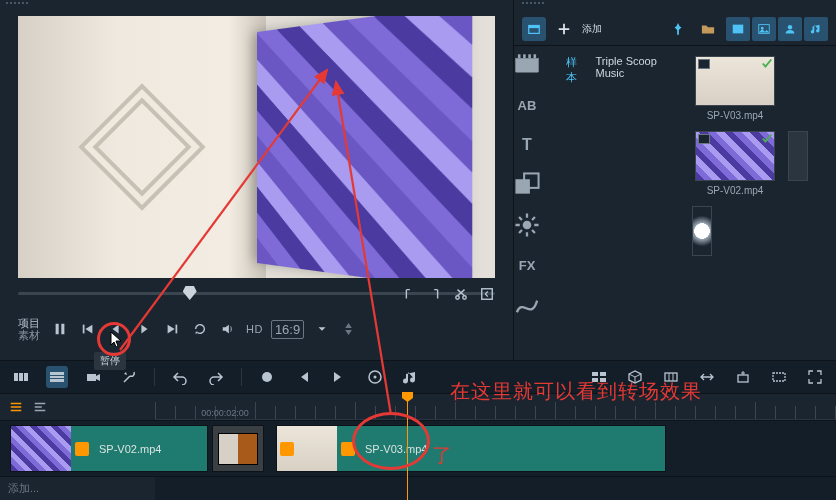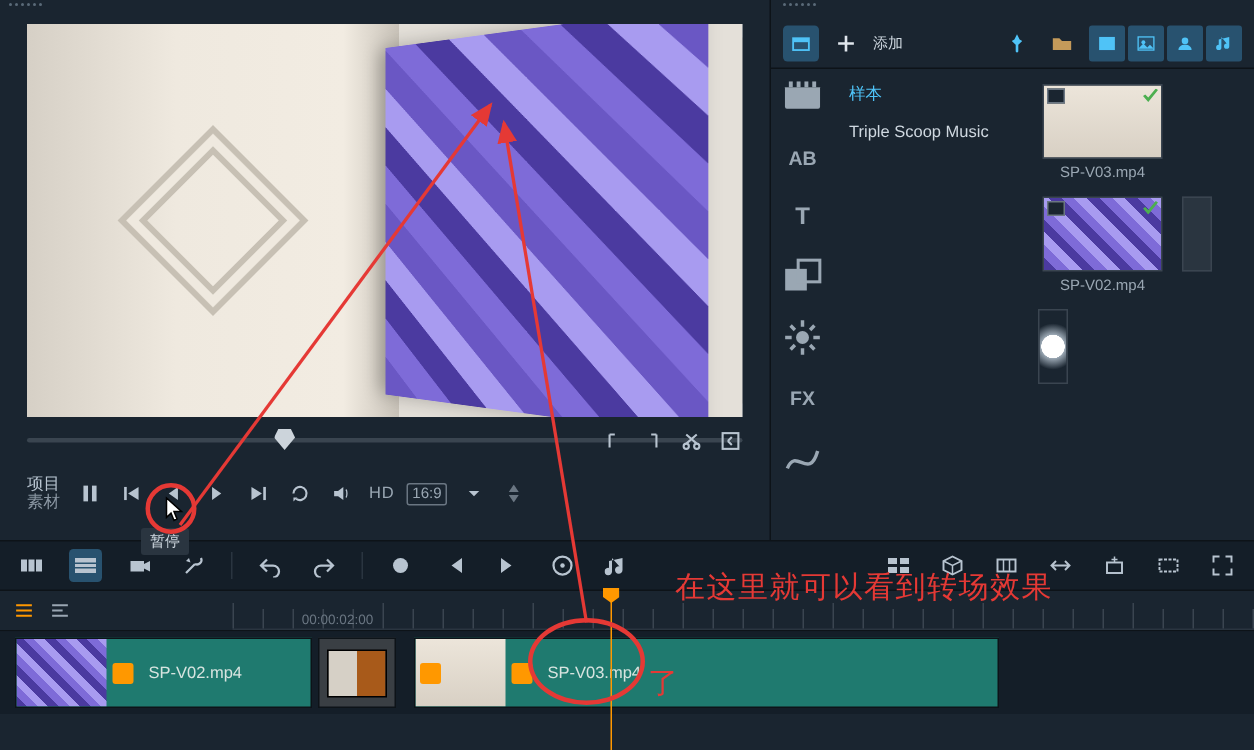--- a/index.html
+++ b/index.html
@@ -37,41 +37,41 @@
   .ic{width:16px;height:16px;display:inline-flex;align-items:center;justify-content:center;color:#9aa7b3}
   .ic svg{width:14px;height:14px;stroke:currentColor;fill:none;stroke-width:1.6}
 
   
   .transport{display:flex;align-items:center;margin:4px 18px 0 18px;height:30px;gap:8px}
   .mode-labels{display:flex;flex-direction:column;font-size:10px;color:#4fc3f7;line-height:12px;margin-right:2px}
   .mode-labels span:nth-child(2){color:#8a96a2}
   .tbtn{width:20px;height:20px;display:flex;align-items:center;justify-content:center;color:#9aa7b3;cursor:pointer}
   .tbtn svg{width:14px;height:14px;fill:currentColor}
   .hd-txt{font-size:11px;color:#9aa7b3;letter-spacing:.5px}
-  .ratio-box{border:1px solid #6a7682;padding:1px 3px;font-size:10px;color:#9aa7b3;border-radius:2px}
+  .ratio-box{border:1px solid #6a7682;padding:1px 3px;font-size:13px;color:#9aa7b3;border-radius:2px}
   .tc-box{margin-left:auto;background:#0d1318;border:1px solid #2a3540;padding:2px 6px;font-family:monospace;font-size:12px;color:#cfd8e0;letter-spacing:1px}
   .tc-up{width:12px;display:flex;flex-direction:column;margin-left:2px}
   .tc-up i{height:7px;display:flex;align-items:center;justify-content:center}
   .tc-up svg{width:7px;height:5px;fill:#6a7682}
 
   
   .red-circle-play{position:absolute;left:97px;top:322px;width:34px;height:34px;border:3px solid #e53935;border-radius:50%;pointer-events:none}
 
   
   .lib-top{display:flex;align-items:center;height:34px;padding:0 8px;border-bottom:1px solid #0d1318;gap:6px}
   .lib-top .btn-sq{width:24px;height:24px;display:flex;align-items:center;justify-content:center;background:transparent;border-radius:3px}
   .lib-top .btn-sq.add-btn{color:#e0e6ec}
   .lib-top .btn-sq svg{width:14px;height:14px}
   .lib-top .add-txt{color:#cfd8e0;font-size:10px;margin-right:auto}
   .lib-top .icon-group{display:flex;gap:2px}
   .lib-top .icon-group .btn-sq{background:#28526f;border-radius:2px}
   .lib-body{flex:1;display:flex}
-  .lib-cat{width:42px;background:#1a2530;display:flex;flex-direction:column;align-items:center;padding-top:8px;gap:18px}
+  .lib-cat{width:42px;background:#1a2530;display:flex;flex-direction:column;padding-top:8px;gap:18px}
   .lib-cat .cat{width:26px;height:22px;display:flex;align-items:center;justify-content:center;color:#9aa7b3;cursor:pointer}
-  .lib-list{width:132px;padding:6px 8px;display:flex;flex-direction:column;gap:6px}
+  .lib-list{width:132px;padding:6px 8px;display:flex;flex-direction:row;gap:6px}
   .lib-list .item{color:#cfd8e0;font-size:11px;padding:3px 2px;cursor:pointer}
   .lib-list .item.sel{color:#4fc3f7}
   .lib-thumbs{flex:1;padding:10px 4px;display:flex;flex-wrap:wrap;gap:10px;align-content:flex-start}
   .thumb{width:86px;display:flex;flex-direction:column;align-items:center;gap:4px}
   .thumb .img{width:80px;height:50px;background:#2a3540;border:1px solid #3a4550;position:relative}
   .thumb .img.v03{background:linear-gradient(#ece5da,#d8d0c4)}
   .thumb .img.v02{background:repeating-linear-gradient(45deg,#4b3aa0 0 6px,#7e6bd8 6px 12px,#a89bf0 12px 18px)}
   .thumb .img .tick{position:absolute;top:2px;right:2px;width:10px;height:10px;background:#4caf50;clip-path:polygon(0 50%,35% 90%,100% 10%,85% 0,35% 60%,15% 40%)}
   .thumb .img .clap{position:absolute;top:2px;left:2px;width:12px;height:10px;background:#1a2530;border:1px solid #6a7682}
   .thumb .lbl{font-size:10px;color:#9aa7b3}
@@ -551,20 +551,26 @@
             <div class="aud-ic"></div>
             <span class="name">SP-V03.mp4</span>
           </div>
           <div class="trans-block" style="left: 212px;">
             <div class="mini"></div>
           </div>
           <div style="position: absolute; left: 280px; top: 50%; transform: translateY(-50%); width: 14px; height: 14px; background: rgb(255, 152, 0); border-radius: 2px;"></div>
         </div>
     </div>
 
+    <div class="tl-track" style="height:24px">
+      <div class="head">
+          <span class="lbl" style="color:#6a7682">添加...</span>
+        </div>
+      <div class="lane"></div>
+    </div>
 
     <div class="playhead"></div>
   </div>
 </div>
 
 <div class="red-circle-play"></div>
 <div class="red-circle-trans"></div>
 <div class="red-text">在这里就可以看到转场效果</div>
 <div class="red-text2">了</div>
 <svg class="red-arrow" style="left:0;top:0" width="836" height="500">

